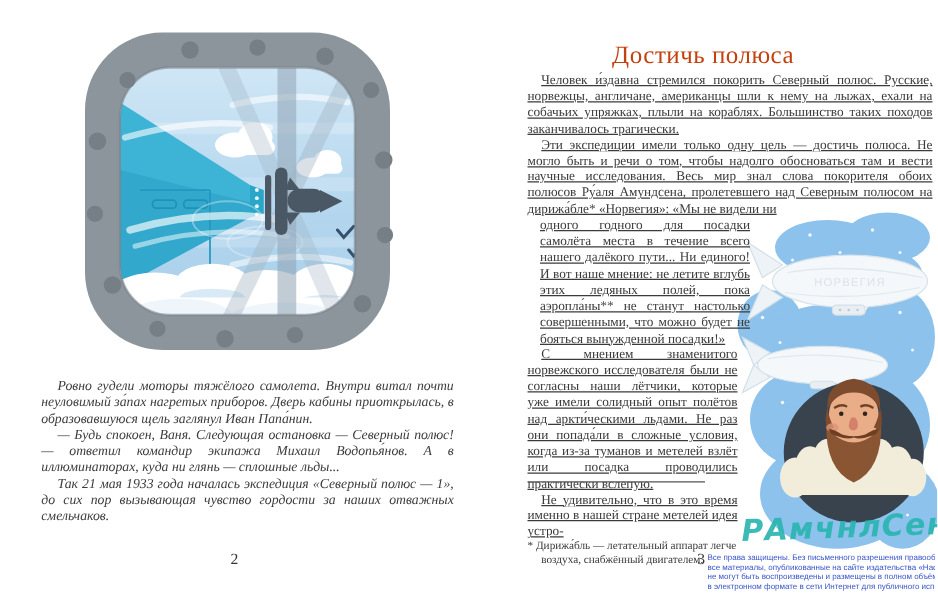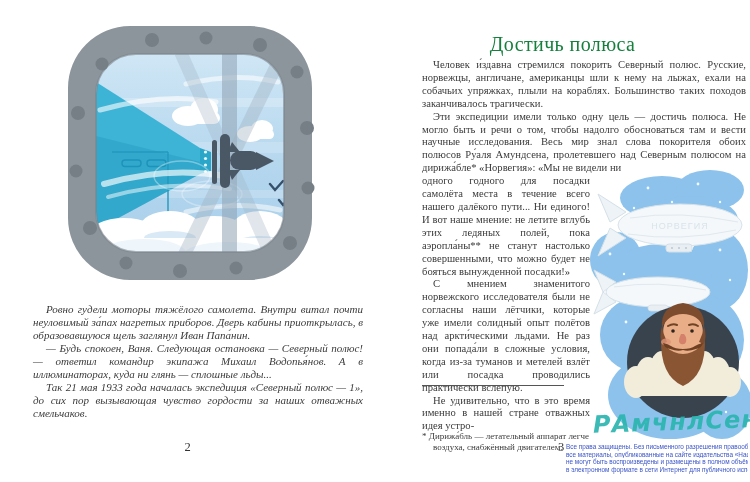--- a/index.html
+++ b/index.html
@@ -12,27 +12,27 @@
   
   .porthole{position:absolute;left:64px;top:24px;}
   .left-text{position:absolute;left:33px;top:303px;width:330px;
              font-style:italic;font-size:11px;line-height:13px;text-align:justify;}
   .left-text p{margin:0;text-indent:13px;}
   .pageno{position:absolute;width:100%;text-align:center;font-size:12.5px;color:#333;}
   .pageno-left{top:440px;}
 
   
   .rp-title{position:absolute;left:0;top:33px;width:100%;margin:0;text-align:center;
-            font-size:20px;font-weight:normal;letter-spacing:.4px;color:#15803d;}
+            font-size:20px;font-weight:normal;letter-spacing:.4px;color:#c2410c;}
   .rp-text{position:absolute;left:47px;top:59px;width:324px;
            font-size:10.6px;line-height:12.9px;text-align:justify;}
-  .rp-text p{margin:0;text-indent:11px;}
+  .rp-text p{margin:0;text-indent:11px;text-decoration:underline;}
   .rp-text p.wide{width:324px;}
   .rp-text p.narrow{width:168px;}
-  .rp-text p.no-indent{text-indent:0;}
+  .rp-text p.no-indent{text-indent:0;margin-left:10px;}
   .footnote-sep{position:absolute;left:47px;top:385px;width:142px;border-top:1px solid #555;}
   .footnotes{position:absolute;left:47px;top:391px;width:186px;
              font-size:9px;line-height:11px;margin-top:40px;}
   .footnote{margin:0 0 4px 0;padding-left:11px;text-indent:-11px;text-align:left;}
   .rp-illustration{position:absolute;left:195px;top:150px;width:180px;height:292px;}
   .pageno-right{position:absolute;left:176px;top:440px;width:20px;text-align:center;
                 font-size:12.5px;color:#333;}
   .copyright{position:absolute;left:191px;top:443px;width:182px;
              font-family:"Liberation Sans", sans-serif;
              font-size:6.4px;line-height:7.7px;color:#3a55c8;}
@@ -264,21 +264,21 @@
         <path d="M95,196 Q113,212 131,196 Q128,228 113,230 Q98,228 95,196 Z" fill="#8a5532"></path>
         <path d="M100,199 q-6,-1 -7,-6 q5,1 8,3 q4,3 12,3 q8,0 12,-3 q3,-2 8,-3 q-1,5 -7,6 q-8,3 -13,1 q-5,2 -13,-1 Z" fill="#6f3f23"></path>
       </g>
     </svg>
 
     <div class="rp-text">
       <p class="wide">Человек и́здавна стремился покорить Северный полюс. Русские, норвежцы, англичане, американцы шли к нему на лыжах, ехали на собачьих упряжках, плыли на кораблях. Большинство таких походов заканчивалось трагически.</p>
       <p class="wide">Эти экспедиции имели только одну цель — достичь полюса. Не могло быть и речи о том, чтобы надолго обосноваться там и вести научные исследования. Весь мир знал слова покорителя обоих полюсов Ру́аля Амундсена, пролетевшего над Северным полюсом на дирижа́бле* «Норвегия»: «Мы не видели ни</p>
       <p class="narrow no-indent">одного годного для посадки самолёта места в течение всего нашего далёкого пути... Ни единого! И вот наше мнение: не летите вглубь этих ледяных полей, пока аэропла́ны** не станут настолько совершенными, что можно будет не бояться вынужденной посадки!»</p>
       <p class="narrow">С мнением знаменитого норвежского исследователя были не согласны наши лётчики, которые уже имели солидный опыт полётов над аркти́ческими льдами. Не раз они попада́ли в сложные условия, когда из-за туманов и метелей взлёт или посадка проводились практически вслепую.</p>
-      <p class="narrow">Не удивительно, что в это время именно в нашей стране отважных идея устро-</p>
+      <p class="narrow">Не удивительно, что в это время именно в нашей стране метелей идея устро-</p>
     </div>
 
     <div class="footnote-sep"></div>
 
     <div class="footnotes">
       <p class="footnote">
         <span>*</span>
         <span>Дирижа́бль — летательный аппарат легче воздуха, снабжённый двигателем.</span>
       </p>
     </div>

